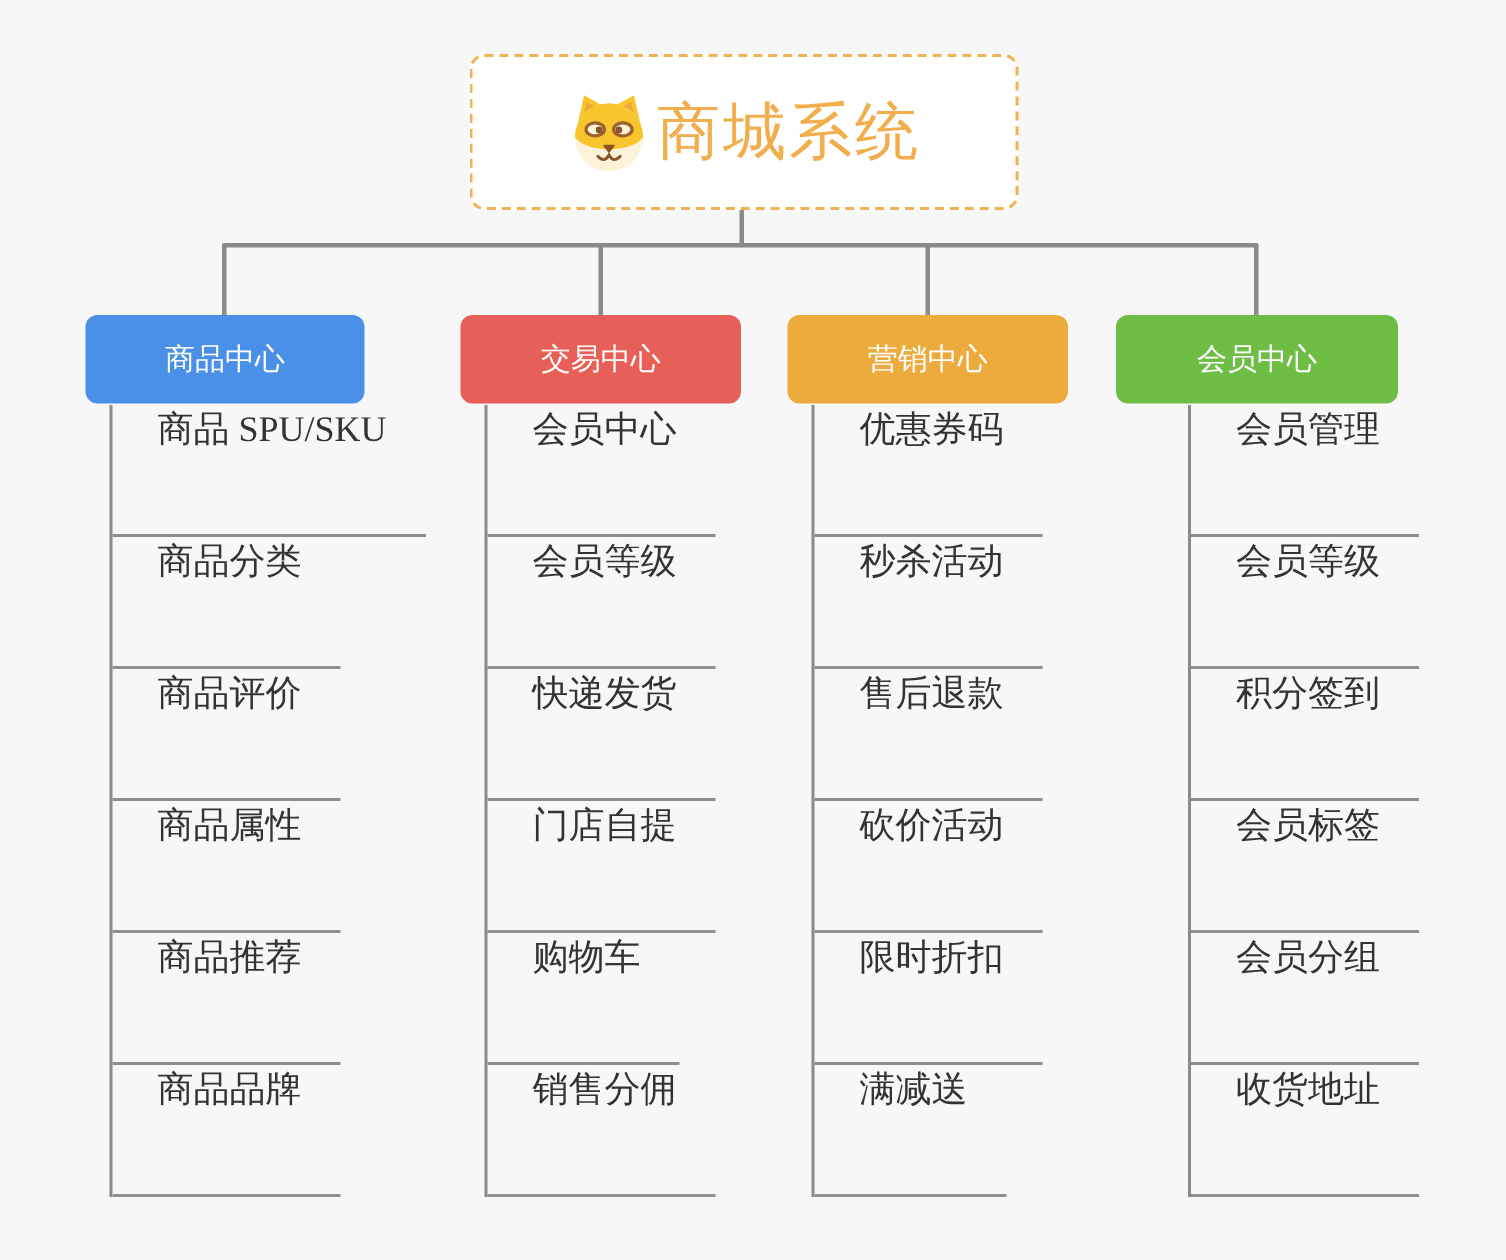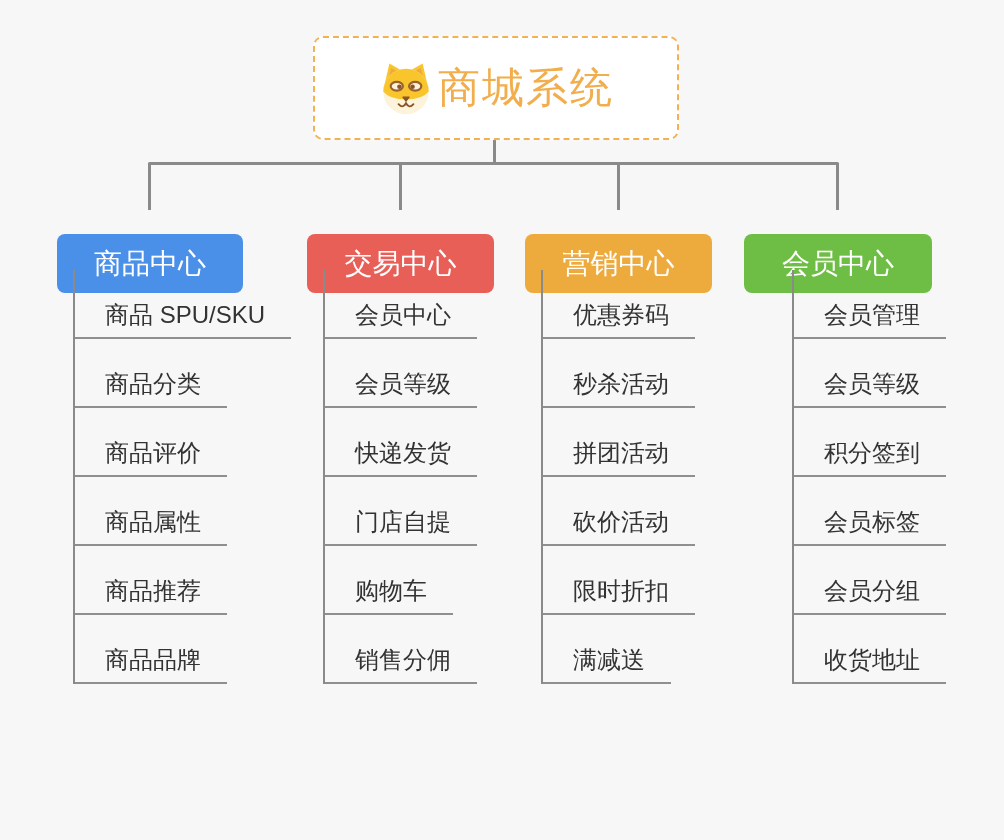--- a/index.html
+++ b/index.html
@@ -22,32 +22,31 @@
     position:absolute;left:313px;top:36px;width:366px;height:104px;
     box-sizing:border-box;background:#ffffff;
     border:2px dashed #f2b254;border-radius:10px;
     display:flex;align-items:center;justify-content:center;gap:4px;
   }
   .root-title{font-size:42px;color:#f2ae4c;letter-spacing:2px;}
 
   
   .branch-header{
     position:absolute;top:210px;height:59px;border-radius:8px;
-    color:#ffffff;font-size:28px;
+    color:#ffffff;font-size:20px;
     display:flex;align-items:center;justify-content:center;
     cursor:default;
-    margin-top:24px;
   }
   .pos-h0{left:57px;width:186px}.pos-h1{left:307px;width:187px}
   .pos-h2{left:525px;width:187px}.pos-h3{left:744px;width:188px}
 
   
   .sub-list{position:absolute;top:270px;border-left:2px solid #8a8a8a;}
   .pos-l0{left:73px}.pos-l1{left:323px}.pos-l2{left:541px}.pos-l3{left:792px}
-  .sub-item{height:69px;display:flex;align-items:flex-end;}
+  .sub-item{height:88px;display:flex;font-family:Liberation Serif, serif;}
   .sub-item span{
     display:inline-block;border-bottom:2px solid #8f8f8f;
     padding:0 26px 6px 30px;font-size:24px;color:#333333;white-space:nowrap;
   }
 </style>
 </head>
 <body>
 
 <div id="canvas">
 
@@ -121,21 +120,21 @@
     <div class="branch-stub pos-s2"></div>
     <div class="branch-header pos-h2" style="background: rgb(238, 171, 61);">营销中心</div>
     <div class="sub-list pos-l2">
       <div class="sub-item">
         <span>优惠券码</span>
       </div>
       <div class="sub-item">
         <span>秒杀活动</span>
       </div>
       <div class="sub-item">
-        <span>拼团活动</span>
+        <span>售后退款</span>
       </div>
       <div class="sub-item">
         <span>砍价活动</span>
       </div>
       <div class="sub-item">
         <span>限时折扣</span>
       </div>
       <div class="sub-item">
         <span>满减送</span>
       </div>

